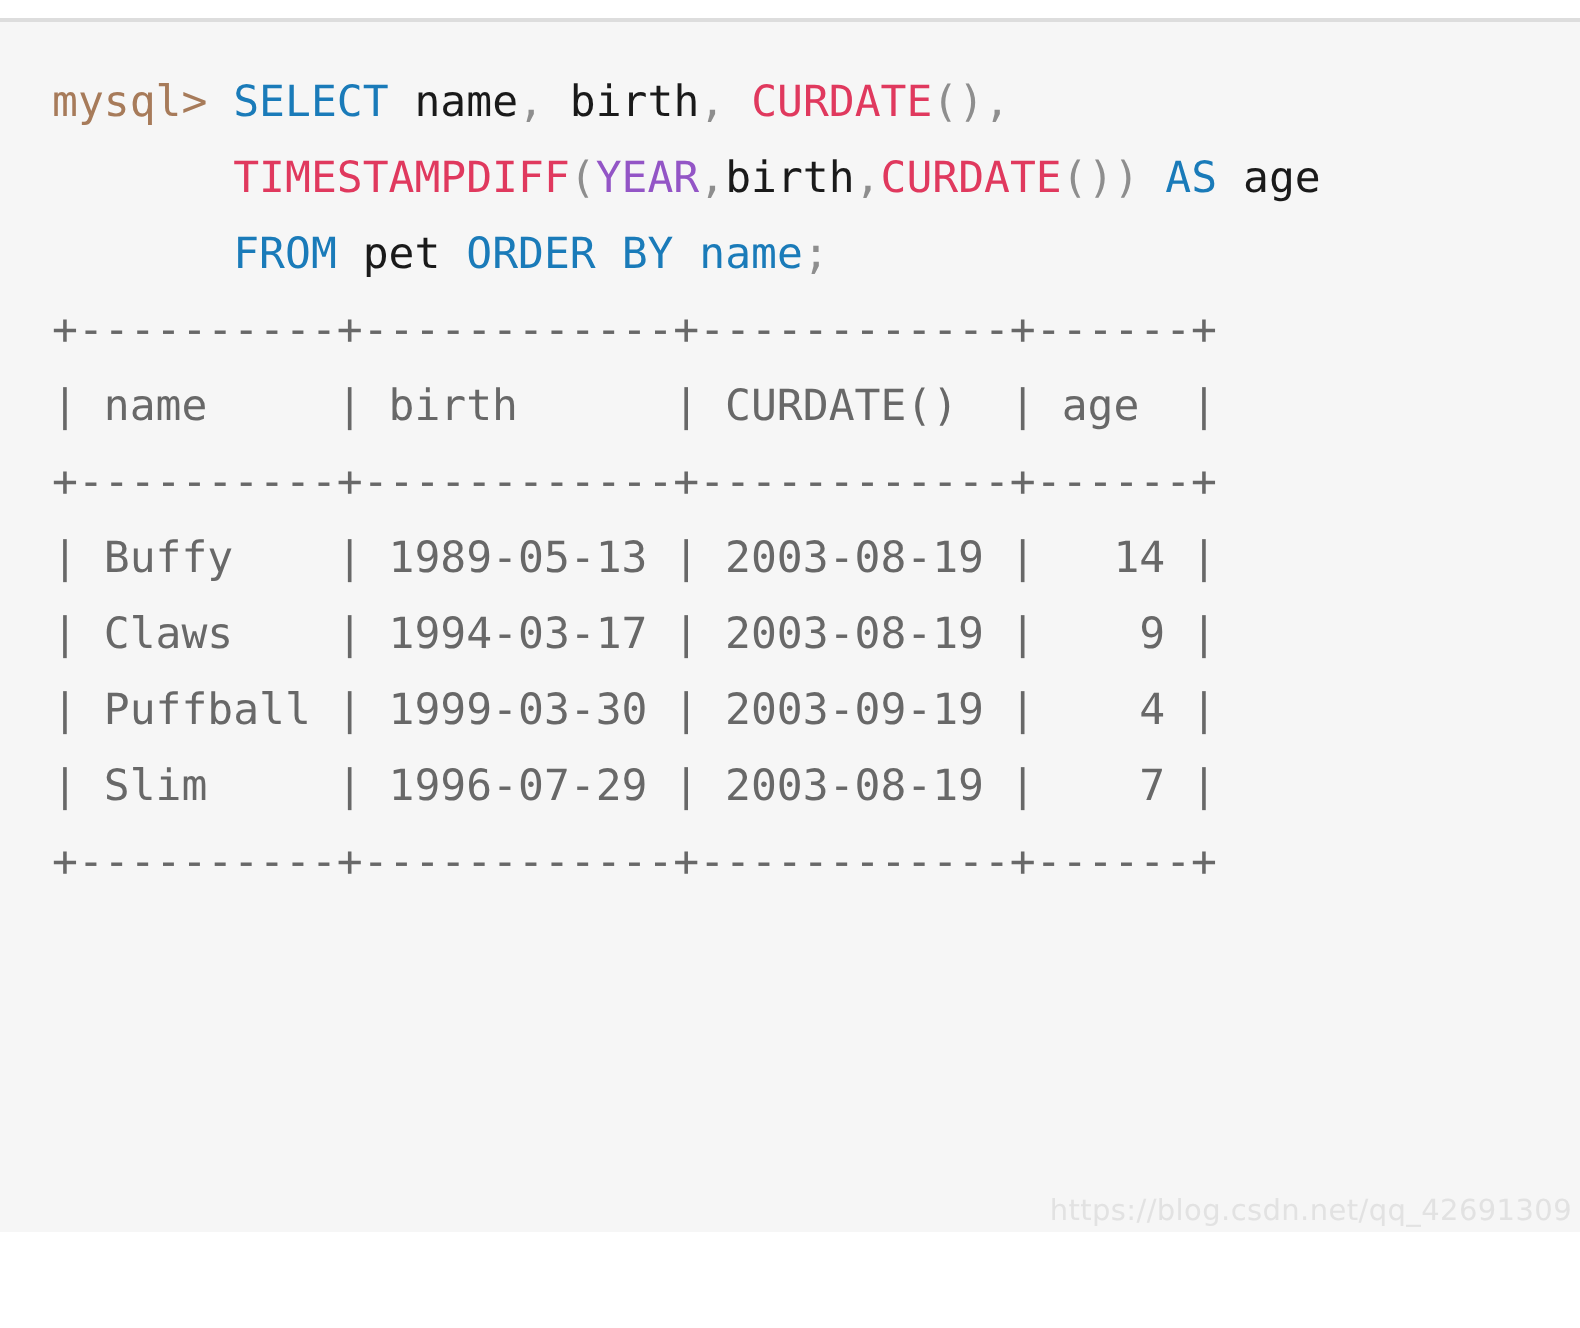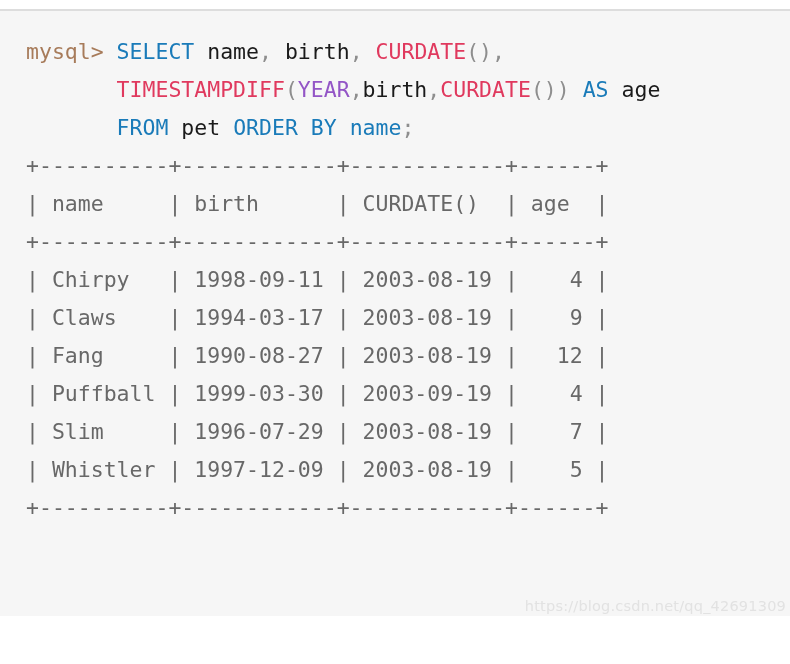--- a/index.html
+++ b/index.html
@@ -63,23 +63,21 @@
 <div id="top-white-band"></div>
 
 <div id="code-block">
 
   <pre class="code"><span id="query-area"><span class="tok-prompt">mysql&gt; </span><span class="tok-kw">SELECT</span><span class="tok-plain"> </span><span class="tok-plain">name</span><span class="tok-punc">,</span><span class="tok-plain"> </span><span class="tok-plain">birth</span><span class="tok-punc">,</span><span class="tok-plain"> </span><span class="tok-fn">CURDATE</span><span class="tok-punc">(),</span>
 <span class="tok-plain">       </span><span class="tok-fn">TIMESTAMPDIFF</span><span class="tok-punc">(</span><span class="tok-type">YEAR</span><span class="tok-punc">,</span><span class="tok-plain">birth</span><span class="tok-punc">,</span><span class="tok-fn">CURDATE</span><span class="tok-punc">())</span><span class="tok-plain"> </span><span class="tok-kw">AS</span><span class="tok-plain"> </span><span class="tok-plain">age</span>
 <span class="tok-plain">       </span><span class="tok-kw">FROM</span><span class="tok-plain"> </span><span class="tok-plain">pet</span><span class="tok-plain"> </span><span class="tok-kw">ORDER</span><span class="tok-plain"> </span><span class="tok-kw">BY</span><span class="tok-plain"> </span><span class="tok-kw">name</span><span class="tok-punc">;</span>
 </span><span id="table-area"><span class="tok-table">+----------+------------+------------+------+
 </span><span class="tok-table">| name     | birth      | CURDATE()  | age  |
 </span><span class="tok-table">+----------+------------+------------+------+
-</span><span class="tok-table">| Chirpy   | 1998-09-11 | 2003-08-19 |    4 |
+</span><span class="tok-table">| Buffy    | 1989-05-13 | 2003-08-19 |   14 |
 </span><span class="tok-table">| Claws    | 1994-03-17 | 2003-08-19 |    9 |
-</span><span class="tok-table">| Fang     | 1990-08-27 | 2003-08-19 |   12 |
 </span><span class="tok-table">| Puffball | 1999-03-30 | 2003-09-19 |    4 |
 </span><span class="tok-table">| Slim     | 1996-07-29 | 2003-08-19 |    7 |
-</span><span class="tok-table">| Whistler | 1997-12-09 | 2003-08-19 |    5 |
 </span><span class="tok-table">+----------+------------+------------+------+
 </span></span></pre>
 
   <div id="watermark">https://blog.csdn.net/qq_42691309</div>
 </div>
 
 </body></html>

